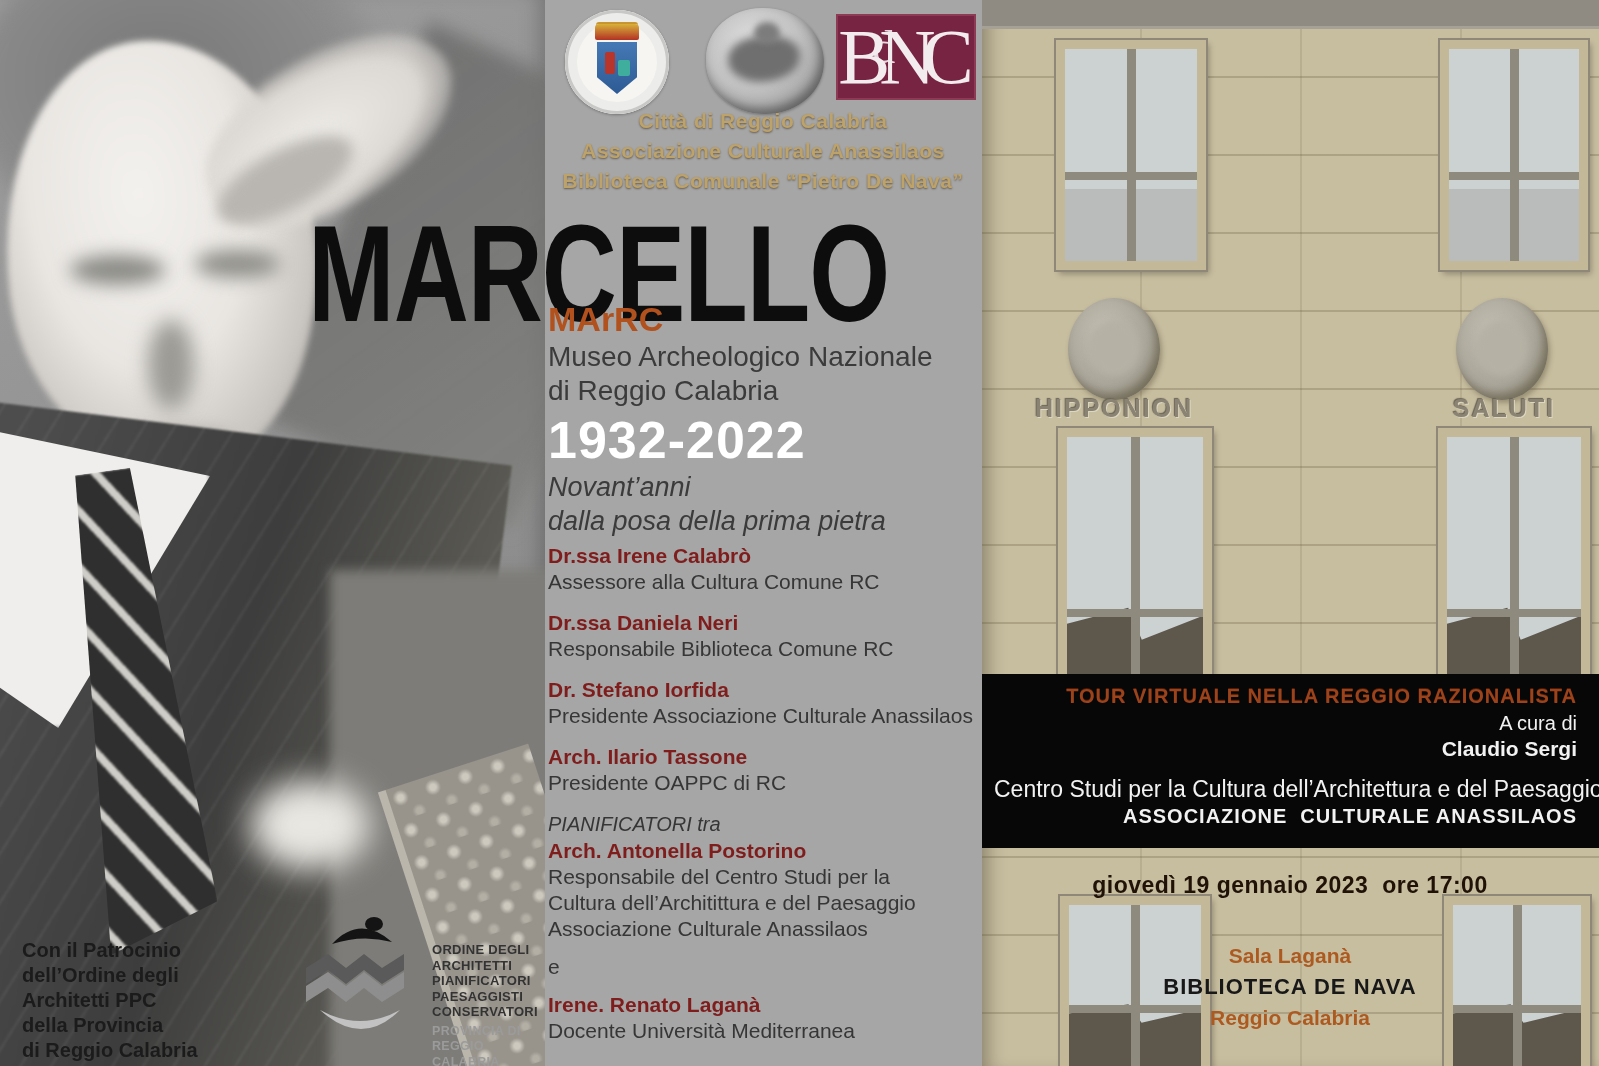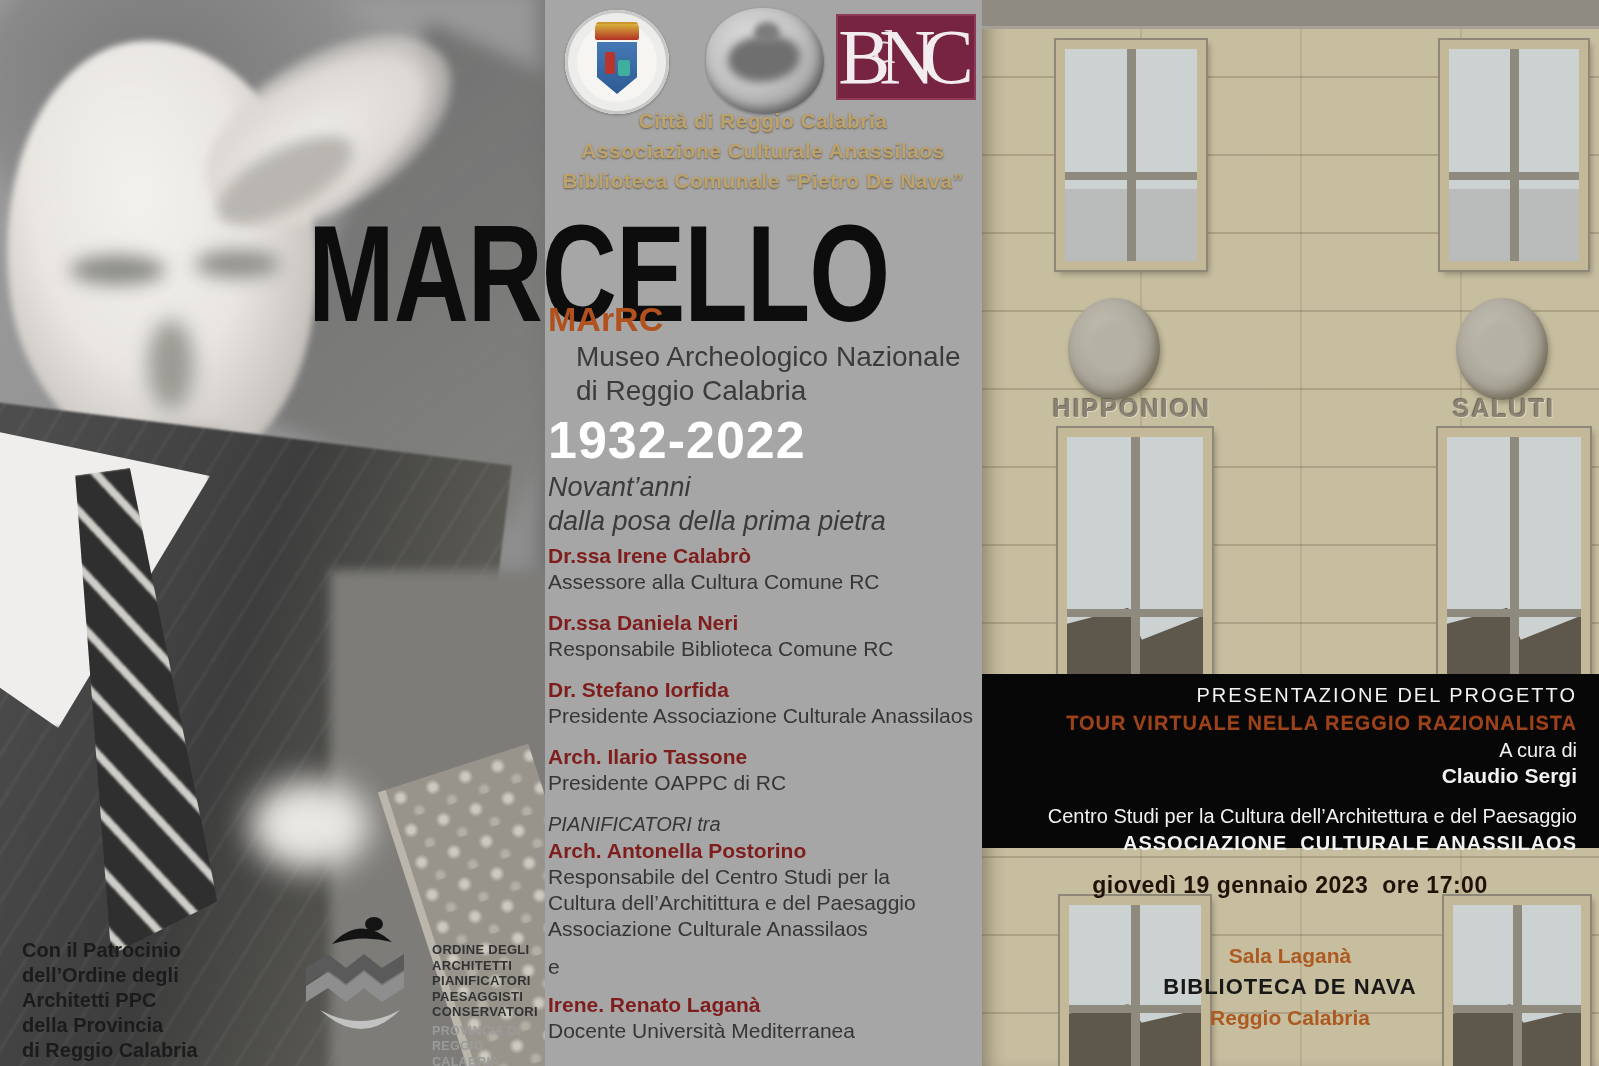--- a/index.html
+++ b/index.html
@@ -80,21 +80,21 @@
     font-size:21px;font-weight:600;letter-spacing:.5px;color:#bda269;line-height:30px;
     text-shadow:0 1px 2px rgba(45,28,5,.55);}
 
   
   .hl{position:absolute;font-weight:800;transform-origin:left top;white-space:nowrap;}
   .hl-left{left:308px;top:196px;font-size:104px;letter-spacing:-1px;color:#0d0d0d;transform:scaleY(1.32);}
   .hl-right{left:986px;top:196px;font-size:96px;letter-spacing:0;color:#fcfcfb;transform:scaleY(1.34);
     text-shadow:0 2px 6px rgba(0,0,0,.12);}
 
   .marrc{position:absolute;left:548px;top:300px;font-size:34px;font-weight:800;color:#b1511d;}
-  .museo{position:absolute;left:548px;top:340px;font-size:28px;color:#3b3b3b;line-height:34px;margin-left:28px;}
+  .museo{position:absolute;left:548px;top:340px;font-size:28px;color:#3b3b3b;line-height:34px;}
   .years{position:absolute;left:548px;top:410px;font-size:52px;font-weight:800;color:#ffffff;letter-spacing:1px;}
   .novant{position:absolute;left:548px;top:470px;font-size:27px;font-style:italic;color:#3b3b3b;line-height:34px;}
 
   
   .program{position:absolute;left:548px;top:543px;width:428px;font-size:21px;line-height:26px;color:#363636;}
   .program .label{font-style:italic;font-size:20px;margin-bottom:1px;}
   .program .name{font-weight:700;color:#7f1d1d;}
   .program .block{margin-bottom:15px;}
   .program .connector{margin:12px 0 12px 0;}
 
@@ -133,33 +133,33 @@
   .w6{left:462px;top:896px;width:128px;height:172px;}
   .medallion{position:absolute;width:92px;height:102px;border-radius:50%;
     background:radial-gradient(ellipse at 40% 35%,#c4c0b4 0%,#a9a599 55%,#88846f 90%);
     box-shadow:inset -4px -6px 8px rgba(70,60,40,.4),2px 3px 5px rgba(70,60,40,.35);}
   .medallion .relief{position:absolute;left:20px;top:22px;width:52px;height:56px;border-radius:50%;
     background:#b5b1a4;filter:blur(3px);}
   .m1{left:86px;top:298px;}
   .m2{left:474px;top:298px;}
   .med-label{position:absolute;font-size:25px;font-weight:700;color:#8a8373;letter-spacing:2px;
     text-shadow:1px 1px 0 #ddd6c1,-1px -1px 1px #6b6557;}
-  .ml1{left:60px;top:394px;width:180px;text-align:center;}
+  .ml1{left:53px;top:394px;width:180px;text-align:left;}
   .ml2{left:442px;top:394px;width:160px;text-align:center;}
 
   
   .band{position:absolute;left:982px;top:674px;width:617px;height:174px;background:#070707;
     box-sizing:border-box;padding:8px 22px 0 12px;text-align:right;color:#f2f2f2;}
   .band div{white-space:pre;}
   .b1{font-size:20px;letter-spacing:2px;line-height:27px;}
   .b2{font-size:20px;font-weight:700;letter-spacing:1px;line-height:28px;color:#9c431c;
     text-shadow:0 -1px 0 #4a1c09;}
   .b3{font-size:20px;line-height:26px;}
   .b4{font-size:21px;font-weight:700;line-height:26px;}
-  .b5{font-size:20px;line-height:28px;margin-top:13px;}
+  .b5{font-size:23px;line-height:28px;margin-top:13px;}
   .b6{font-size:20px;font-weight:700;letter-spacing:1px;line-height:27px;}
 
   
   .einfo{position:absolute;left:1000px;width:580px;text-align:center;white-space:pre;}
   .edate{top:872px;font-size:23px;font-weight:700;color:#201207;letter-spacing:.5px;}
   .eroom{top:944px;font-size:21px;font-weight:700;color:#ad5a20;}
   .evenue{top:974px;font-size:22px;font-weight:700;color:#181818;letter-spacing:1px;}
   .ecity{top:1006px;font-size:21px;font-weight:700;color:#ad5a20;}
 </style>
 </head>
@@ -326,21 +326,20 @@
       <div class="relief"></div>
     </div>
     <div class="medallion m2">
       <div class="relief"></div>
     </div>
     <div class="med-label ml1">HIPPONION</div>
     <div class="med-label ml2">SALUTI</div>
   </div>
 
   <div class="band">
-    <div class="b1">PRESENTAZIONE DEL PROGETTO</div>
     <div class="b2">TOUR VIRTUALE NELLA REGGIO RAZIONALISTA</div>
     <div class="b3">A cura di</div>
     <div class="b4">Claudio Sergi</div>
     <div class="b5">Centro Studi per la Cultura dell’Architettura e del Paesaggio</div>
     <div class="b6">ASSOCIAZIONE  CULTURALE ANASSILAOS</div>
   </div>
 
   <div class="einfo edate">giovedì 19 gennaio 2023  ore 17:00</div>
   <div class="einfo eroom">Sala Laganà</div>
   <div class="einfo evenue">BIBLIOTECA DE NAVA</div>

